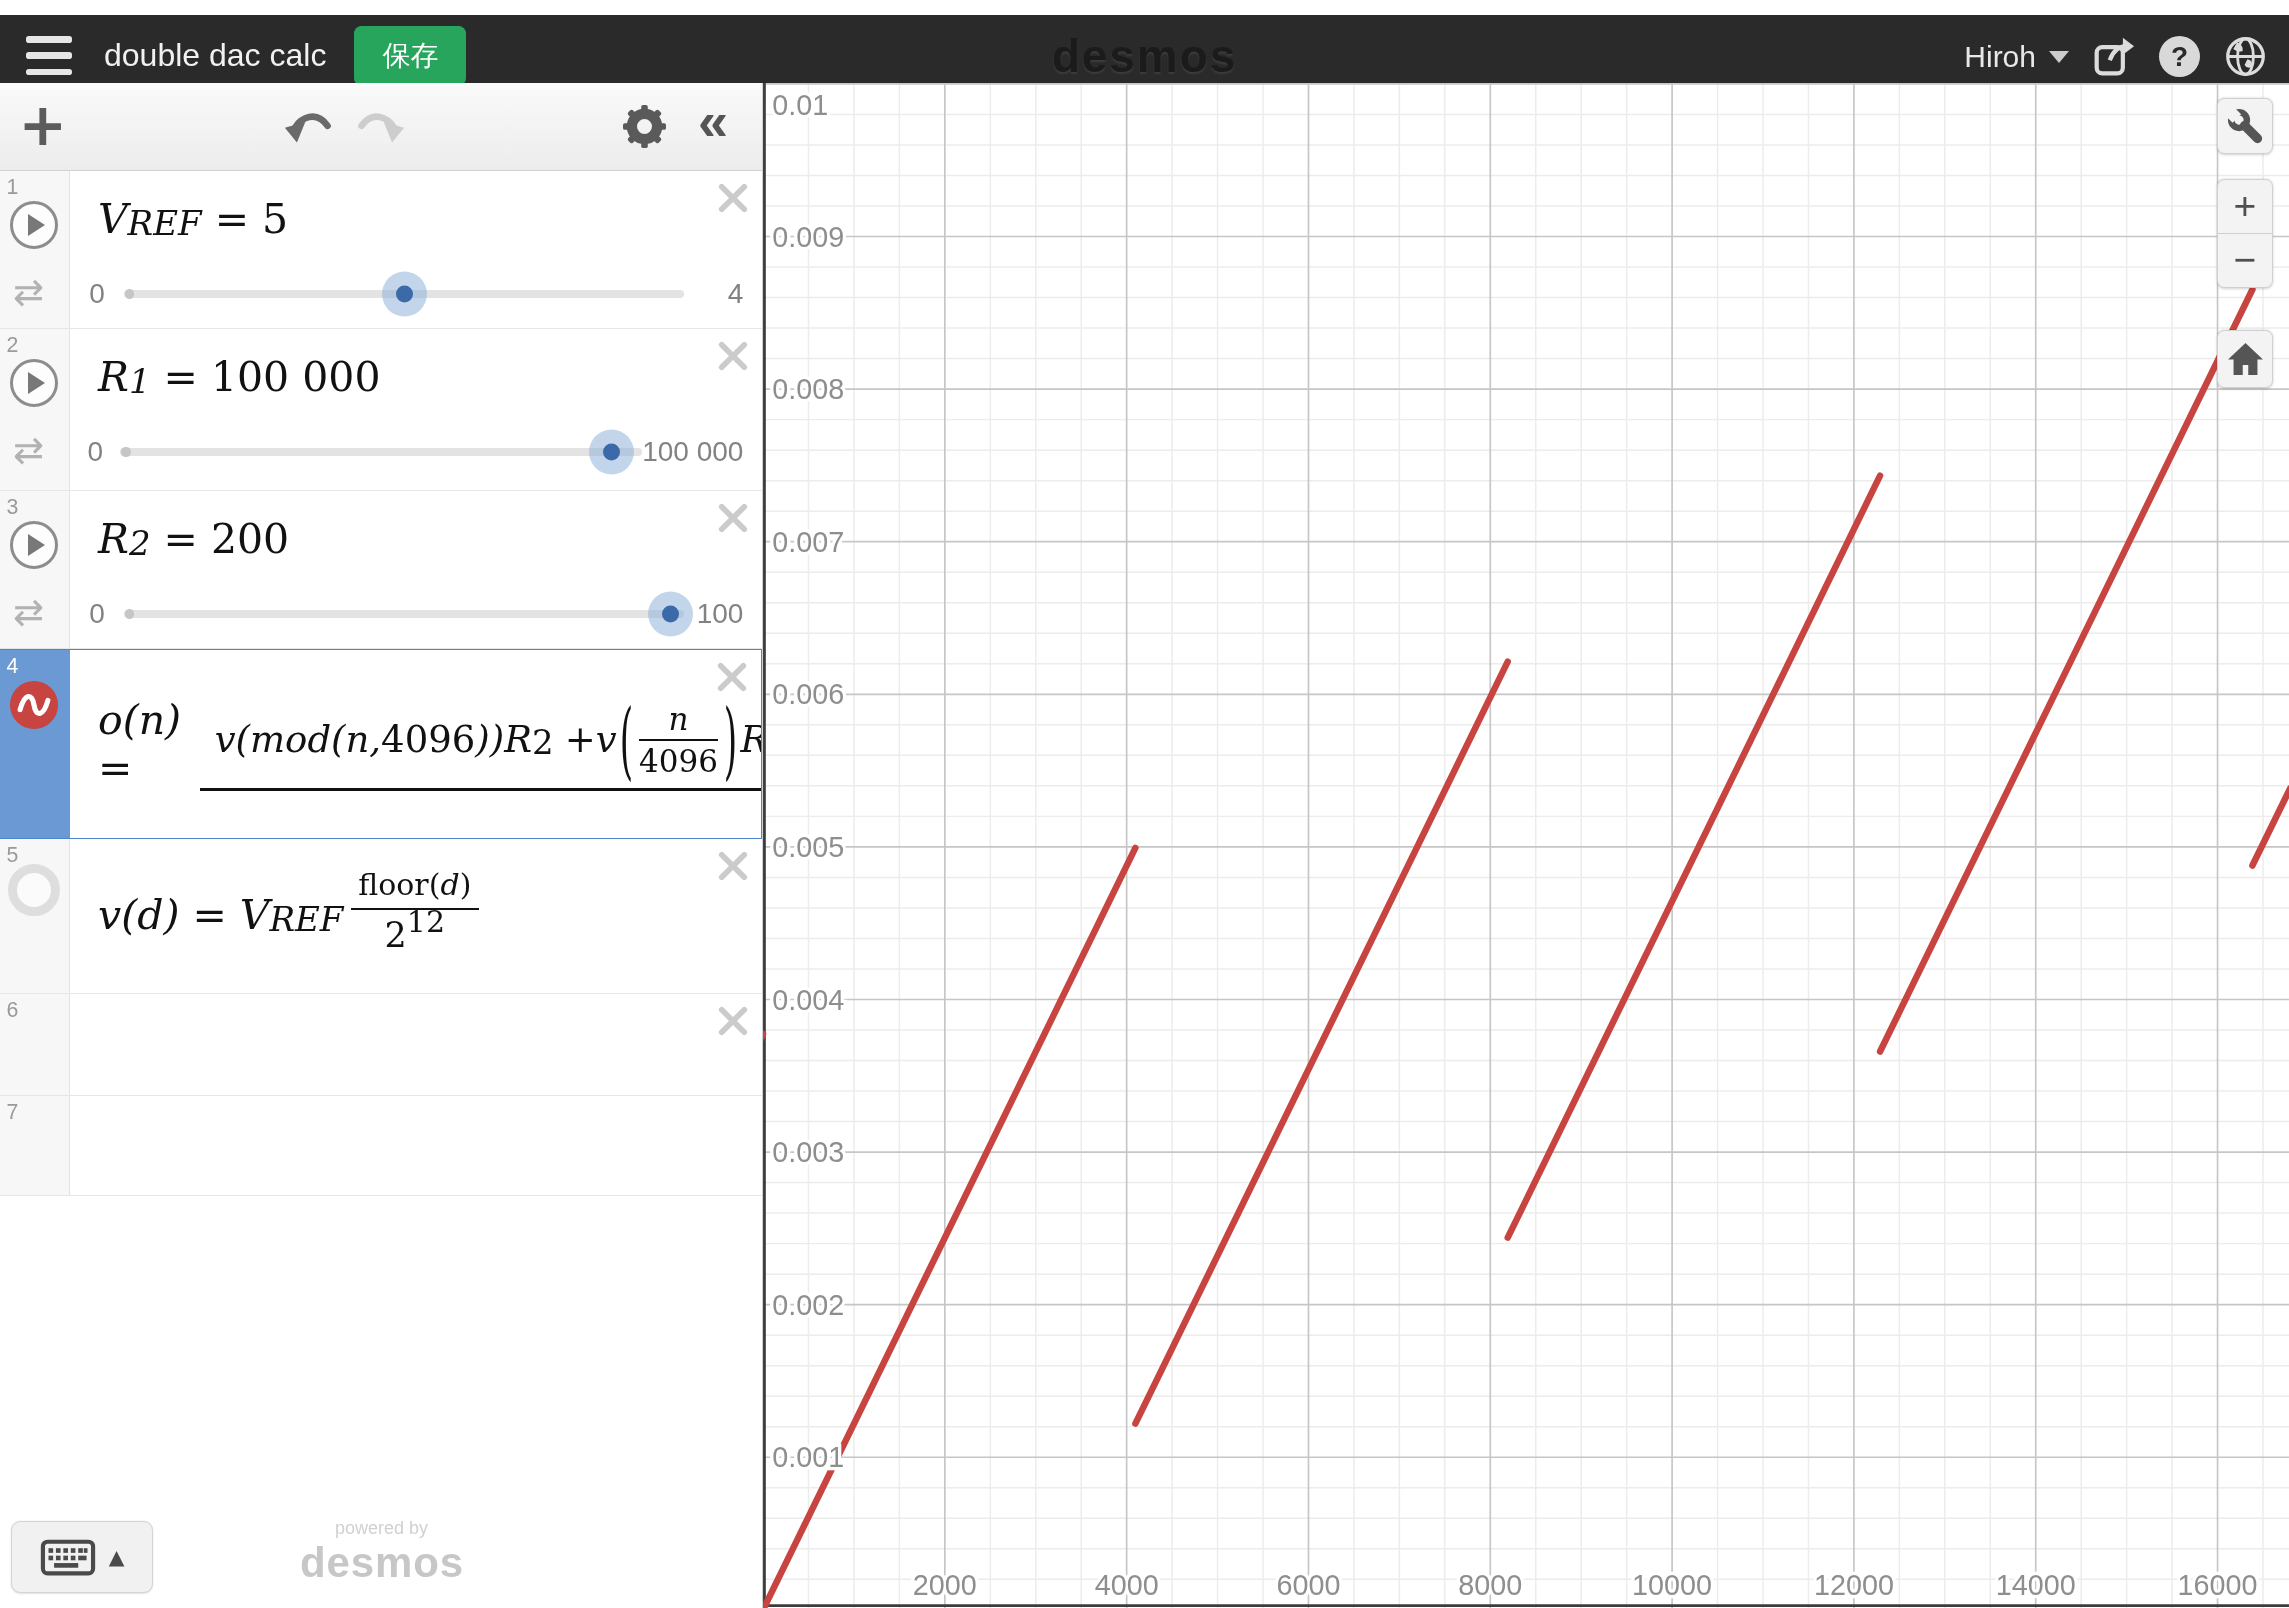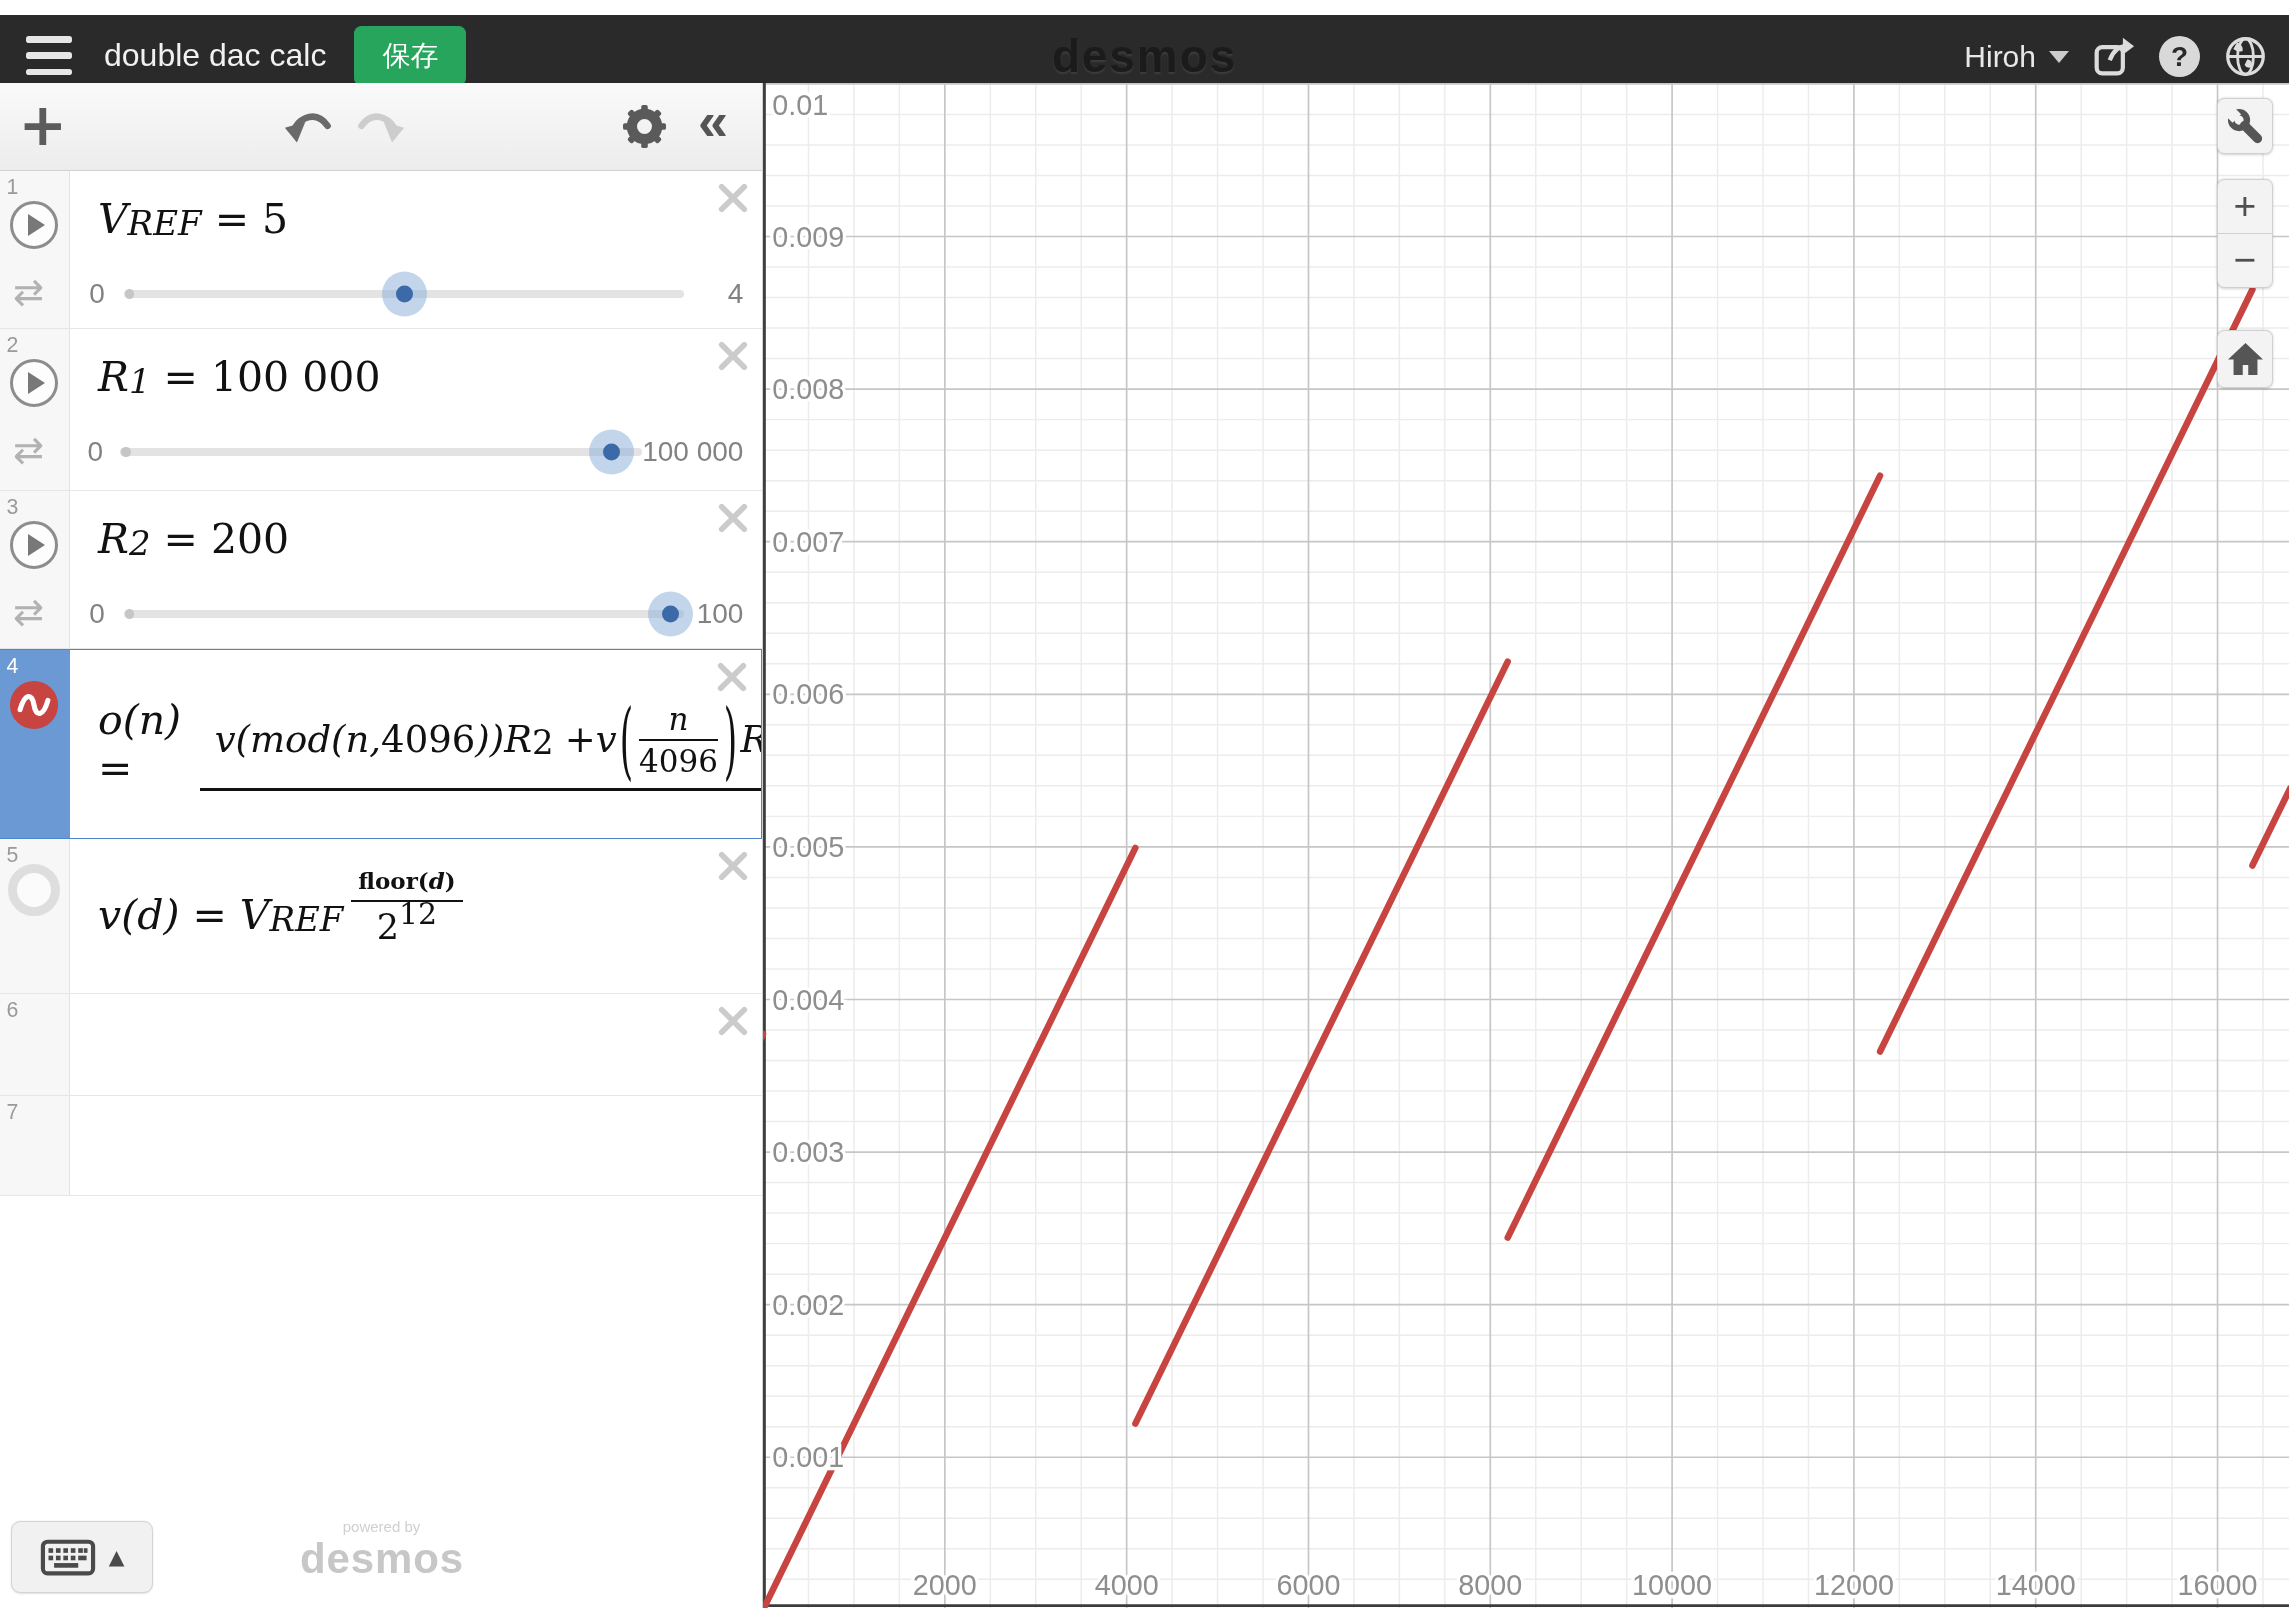--- a/index.html
+++ b/index.html
@@ -82,21 +82,21 @@
 
   .hideToggle { position:absolute; left:8.3px; top:25px; width:52px; height:52px; border-radius:50%;
     border:9.3px solid #dedede; background:#fbfbfb; cursor:pointer; }
 
   
   #kbdBtn { position:absolute; left:11px; top:1521px; width:142px; height:72px; background:#f1f1f1;
     border:1.9px solid #d4d4d4; border-radius:9.3px; display:flex; align-items:center; justify-content:center;
     gap:13px; cursor:pointer; box-shadow:0 0.9px 1.9px rgba(0,0,0,.12); }
   #kbdArrow { font-size:20.4px; color:#4a4a4a; font-family:"DejaVu Sans",sans-serif; }
   #watermark { position:absolute; left:300px; top:1518px; width:163px; text-align:center; }
-  #wm1 { font-size:15px; color:#d0d0d0; }
+  #wm1 { font-size:18px; color:#d0d0d0; }
   #wm2 { font-size:42px; font-weight:bold; color:#c7c7c7; letter-spacing:0.9px; margin-top:0px; }
 
   
   #graph { position:absolute; left:763px; top:83px; width:1526px; height:1525px; background:#fff; }
   #plot { position:absolute; left:0; top:0; }
   #plot text.tick { font-family:"Liberation Sans","DejaVu Sans",sans-serif; font-size:31px; fill:#8e8e8e;
     stroke:#ffffff; stroke-width:7px; paint-order:stroke; }
   .gBtn { position:absolute; left:1454px; width:56px; background:#f3f3f3; border:0.9px solid #d0d0d0;
     border-radius:7.4px; box-shadow:0 0.9px 2.8px rgba(0,0,0,.18); display:flex; flex-direction:column;
     align-items:center; justify-content:center; cursor:pointer; }
@@ -310,21 +310,21 @@
     </div>
 
     <div class="exprRow" style="height:155px;">
       <div class="gutter">
         <span class="idx">5</span>
         <div class="hideToggle"></div>
       </div>
       <div class="content" style="display:flex;align-items:flex-start;padding-left:28px;padding-top:28px;">
         <span class="math mi" style="font-size:41px;margin-top:24px;"><span>v(d) = V</span><span class="sub">REF</span></span>
         <div class="frac math" style="margin-left:7.4px;">
-          <div style="font-size:23px;border-bottom:2.8px solid #111;padding:0 7.4px 5.6px;font-weight:bold;"><span>floor(</span><span class="mi">d</span><span>)</span></div>
+          <div style="font-size:30px;border-bottom:2.8px solid #111;padding:0 7.4px 5.6px;"><span>floor(</span><span class="mi">d</span><span>)</span></div>
           <div style="font-size:35px;padding-top:5.6px;"><span>2</span><span class="sup">12</span></div>
         </div>
         <div class="xBtn">
           <svg width="32" height="32" viewBox="0 0 34 34">
               <line x1="5" y1="5" x2="29" y2="29" stroke="#cbcbcb" stroke-width="6" stroke-linecap="round"></line>
               <line x1="29" y1="5" x2="5" y2="29" stroke="#cbcbcb" stroke-width="6" stroke-linecap="round"></line>
             </svg>
         </div>
       </div>
     </div>

